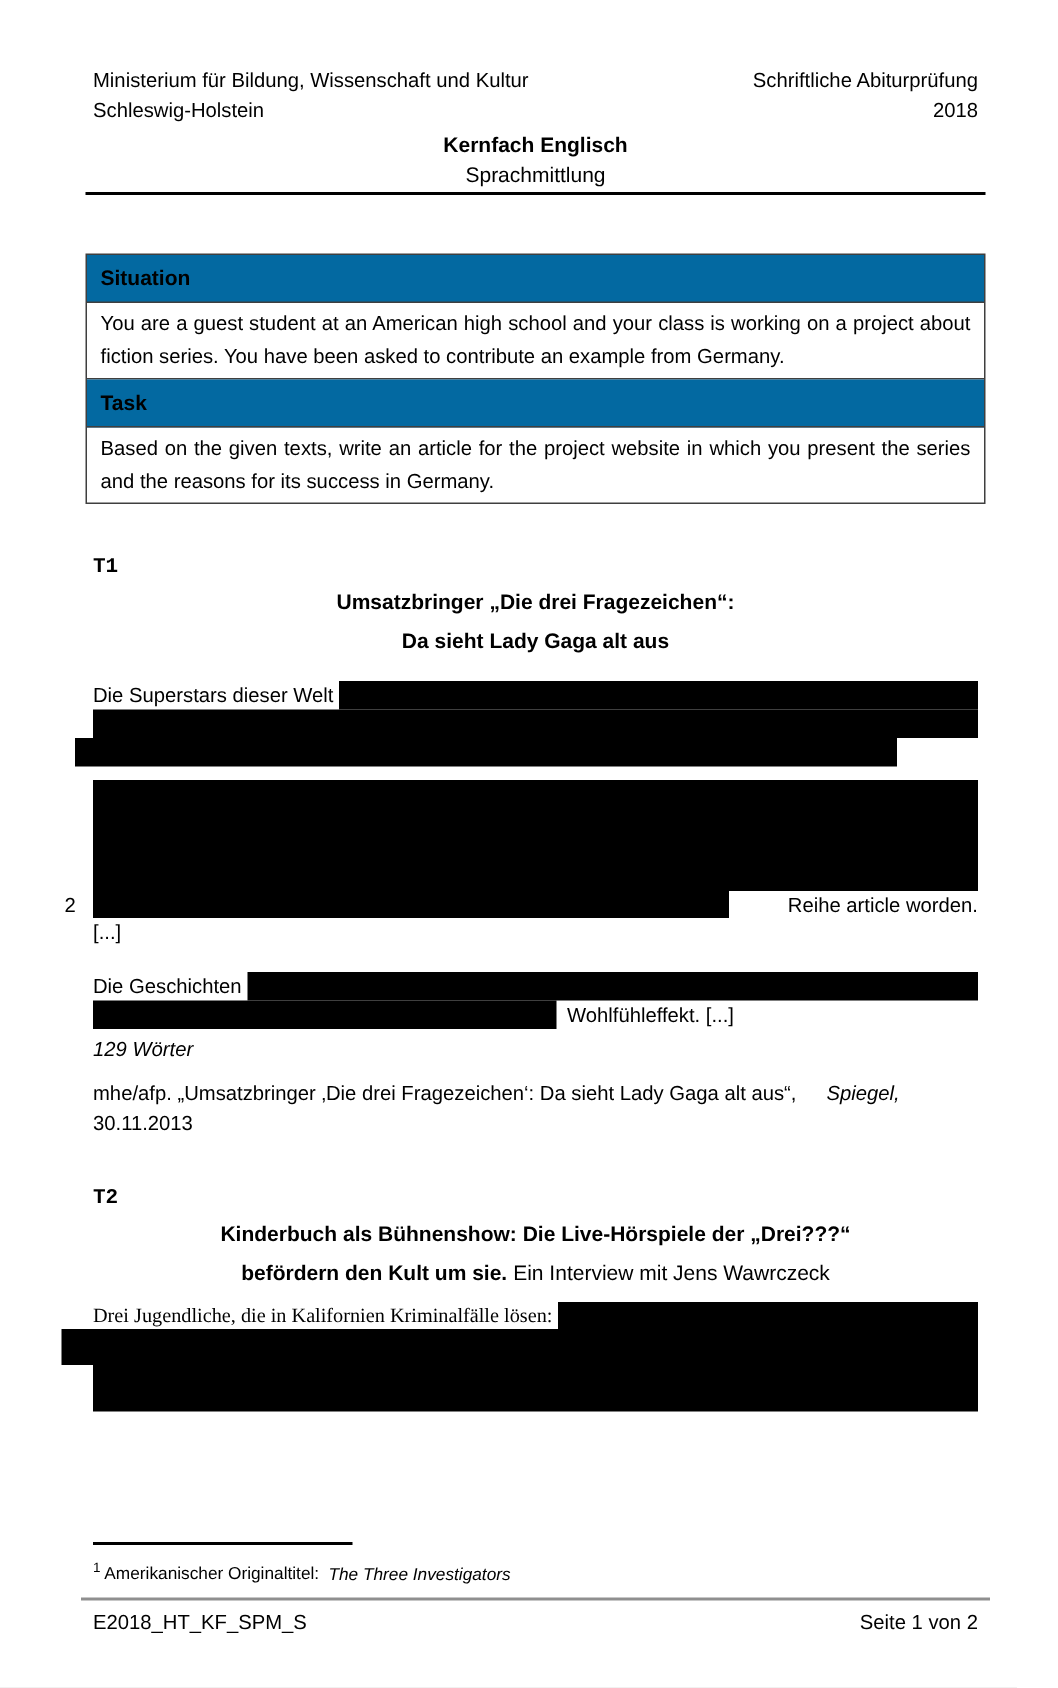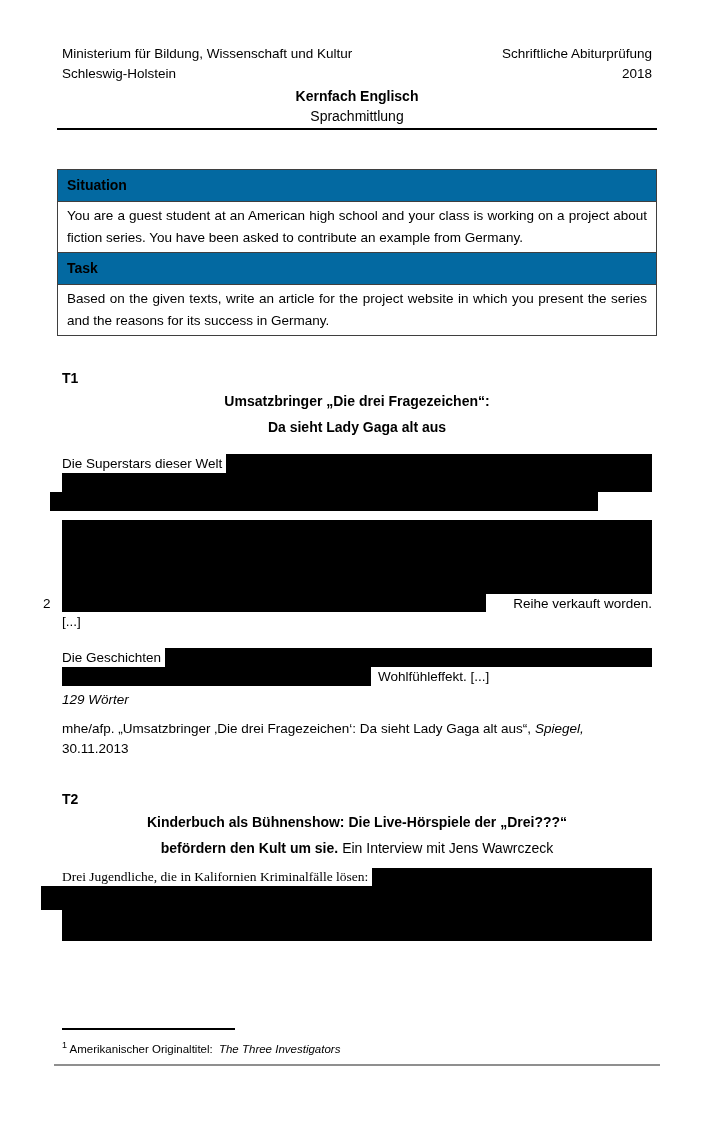--- a/index.html
+++ b/index.html
@@ -24,21 +24,21 @@
   .doc-subtitle { text-align: center; font-size: 14px; line-height: 20px; }
   .top-rule { border-top: 2px solid #000; margin: 2px -5px 0; }
 
   
   .info-table { margin: 39px -5px 0; border: 1px solid #3f3f3f; }
   .info-header { background: #0369a1; font-weight: bold; font-size: 14px; padding: 6px 9px; border-bottom: 1px solid #3f3f3f; line-height: 19px; }
   .info-body { padding: 3px 9px; text-align: justify; line-height: 22px; border-bottom: 1px solid #3f3f3f; }
   .info-body.last { border-bottom: none; }
 
   
-  .t-label { font-weight: bold; font-size: 14px; margin-top: 33px; }
+  .t-label { font-weight: bold; font-size: 14px; margin-top: 33px; font-family: Liberation Mono, monospace; }
   .article-title { text-align: center; font-weight: bold; font-size: 14px; line-height: 26px; }
   .article-title .regular { font-weight: normal; margin-left: 4px; margin-top: 24px; }
   .lead { font-style: italic; text-align: justify; line-height: 20px; margin-top: 15px; }
 
   
   .bar { background: #000; }
   .rline { display: flex; align-items: stretch; height: 19px; }
   .rline > span { white-space: nowrap; line-height: 19px; }
   .fill { flex: 1; margin-left: 4px; }
   #para1 { margin-top: 14px; }
@@ -49,21 +49,21 @@
   .lineno-row { position: relative; height: 18px; }
   .lineno { position: absolute; left: -19px; top: 0; line-height: 18px; }
   .bar-step { width: 424px; height: 18px; }
   .right-text { margin-left: auto; line-height: 18px; white-space: nowrap; }
   .ellipsis-line { line-height: 19px; }
   #para-geschichten { margin-top: 17px; }
   .bar-wohlf { width: 309px; height: 19px; }
   .after-bar-text { margin-left: 7px; }
   .word-count { text-align: left; font-style: italic; margin-top: 4px; line-height: 19px; }
   .source { margin-top: 10px; line-height: 20px; }
-  .source .pub { font-style: italic; margin-left: 4px; }
+  .source .pub { font-style: italic; margin-left: 20px; }
   #t2-label { margin-top: 31px; }
   #t2-frag { margin-top: 7px; height: 18px; font-family: Liberation Serif, serif; }
   #t2-frag > span { line-height: 18px; }
   .bar-t2b { margin-left: -21px; width: 611px; height: 24px; }
   .bar-t2c { height: 31px; }
 
   
   .bottom-block { position: absolute; left: 62px; right: 53px; top: 1028px; }
   .fn-sep { width: 173px; border-top: 2px solid #000; }
   .footnote { font-size: 11.5px; line-height: 15px; margin-top: 8px; }
@@ -111,21 +111,21 @@
     </div>
     <div class="bar bar-full"></div>
     <div class="bar bar-row3"></div>
   </div>
 
   <div id="block2">
     <div class="bar bar-big"></div>
     <div class="rline lineno-row">
       <span class="lineno">2</span>
       <div class="bar bar-step"></div>
-      <span class="right-text">Reihe verkauft worden.</span>
+      <span class="right-text">Reihe article worden.</span>
     </div>
     <div class="ellipsis-line">[...]</div>
   </div>
 
   <div id="para-geschichten">
     <div class="rline">
       <span>Die Geschichten</span>
       <div class="bar fill"></div>
     </div>
     <div class="rline">
@@ -155,15 +155,19 @@
   <div class="bar bar-t2c"></div>
 
   <div class="bottom-block">
     <div class="fn-sep"></div>
     <div class="footnote">
       <sup>1</sup>
       <span>Amerikanischer Originaltitel:</span>
       <span class="fn-italic">The Three Investigators</span>
     </div>
     <div class="footer-rule"></div>
+    <div class="footer-row">
+      <span>E2018_HT_KF_SPM_S</span>
+      <span>Seite 1 von 2</span>
+    </div>
   </div>
 
 </div>
 
 </body></html>

